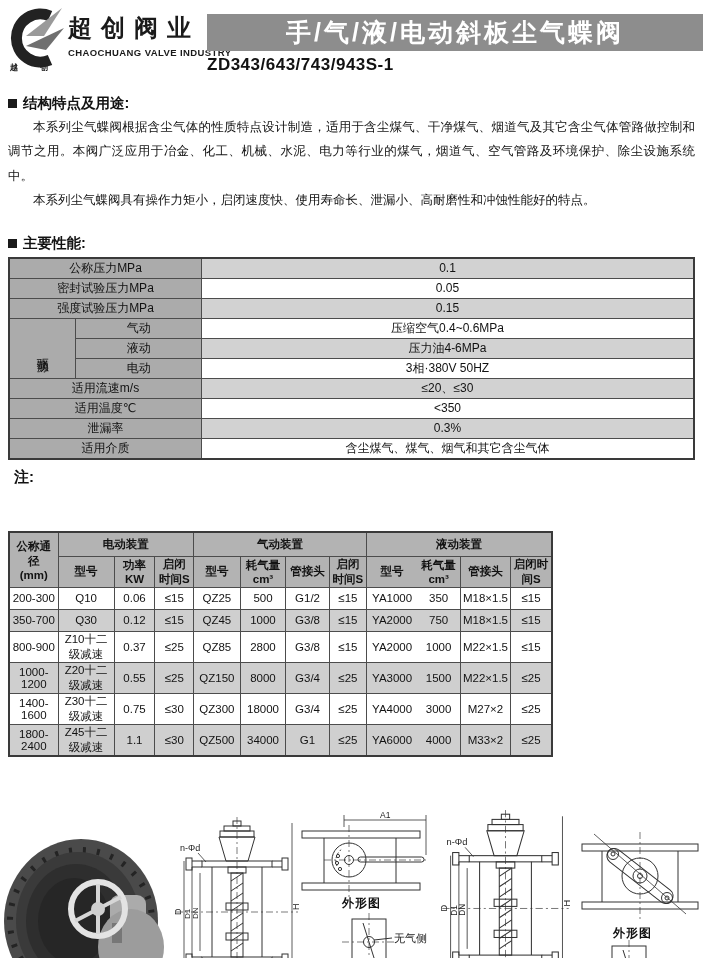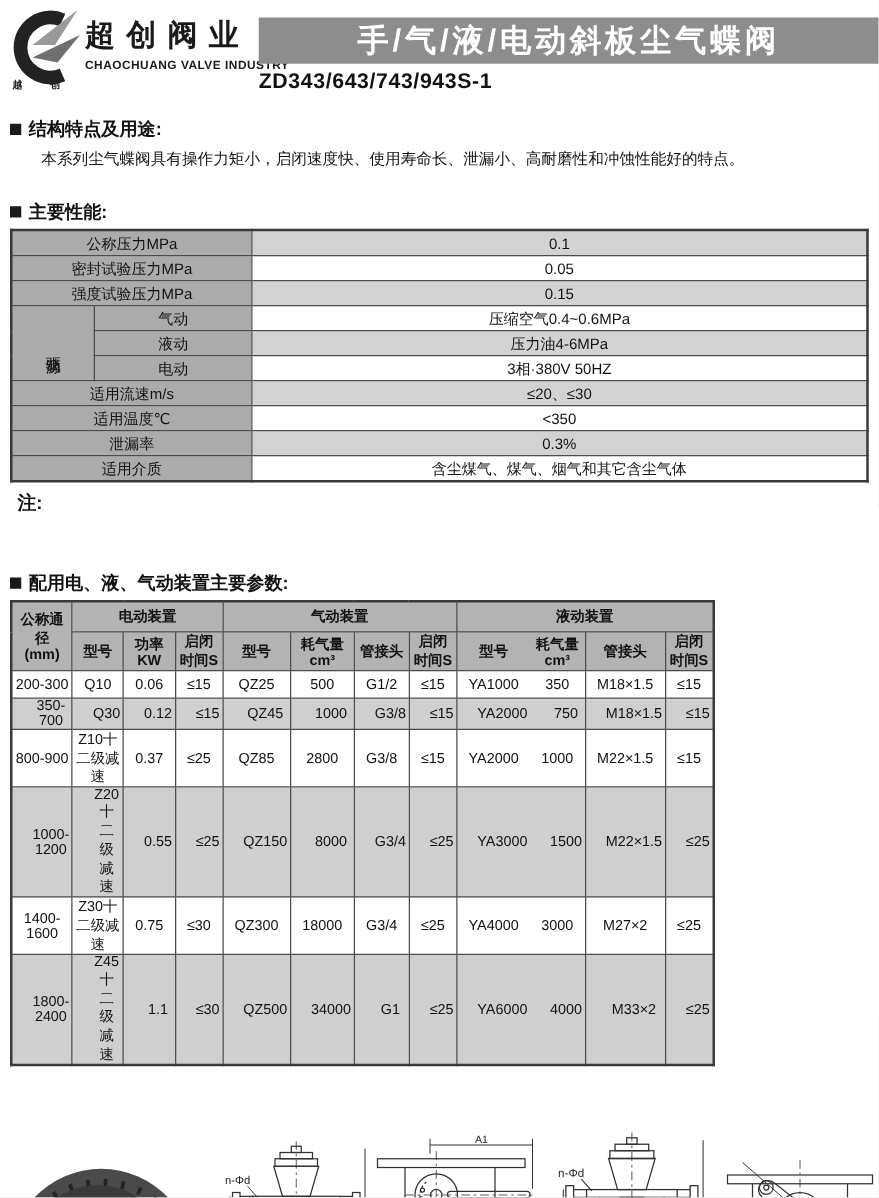--- a/index.html
+++ b/index.html
@@ -42,21 +42,21 @@
   .note .np{font-size:15px;font-weight:bold;margin-right:2px;line-height:14px;}
 
   
   .params-wrap{margin-top:47px;}
   .params{width:545px;margin:4px 0 0 8px;font-size:11.5px;border:2px solid #3a3a3a;}
   .params th,.params td{border:1px solid #4c4c4c;text-align:center;padding:0 2px;}
   .params thead th{background:#b3b3b3;font-weight:bold;}
   .params thead tr:first-child th{height:23px;}
   .params thead tr:last-child th{height:25px;}
   .params tbody td{height:21px;background:#fff;}
-  .params tbody tr.shade td{background:#cfcfcf;padding-left:16px;}
+  .params tbody tr.shade td{background:#cfcfcf;}
   .params td.nbr{border-right:none;}
   .params td.nbl{border-left:none;}
 
   
   .figs{position:relative;height:275px;margin-top:6px;}
   .figs svg{position:absolute;}
   .cap{position:absolute;font-size:13.5px;font-weight:bold;letter-spacing:1px;white-space:nowrap;}
   .svg-label{font-family:"Liberation Sans","DejaVu Sans",sans-serif;fill:#222;}
   .thin{stroke:#333;stroke-width:1;fill:none;}
   .dash{stroke:#444;stroke-width:.7;fill:none;stroke-dasharray:7 3 2 3;}
@@ -84,20 +84,21 @@
       <span>手/气/液/电动斜板尘气蝶阀</span>
     </div>
     <div class="model">ZD343/643/743/943S-1</div>
   </div>
 
   <div class="sec-h" style="margin-top:6px;">
     <span class="bullet"></span>
     <span>结构特点及用途:</span>
   </div>
   <div class="paras">
+    <p>本系列尘气蝶阀根据含尘气体的性质特点设计制造，适用于含尘煤气、干净煤气、烟道气及其它含尘气体管路做控制和调节之用。本阀广泛应用于冶金、化工、机械、水泥、电力等行业的煤气，烟道气、空气管路及环境保护、除尘设施系统中。</p>
     <p>本系列尘气蝶阀具有操作力矩小，启闭速度快、使用寿命长、泄漏小、高耐磨性和冲蚀性能好的特点。</p>
   </div>
 
   <div class="sec-h" style="margin-top:21px;">
     <span class="bullet"></span>
     <span>主要性能:</span>
   </div>
   <table class="perf">
     <colgroup>
         <col style="width:67px">
@@ -147,24 +148,20 @@
       <td class="val-b">含尘煤气、煤气、烟气和其它含尘气体</td>
     </tr>
   </tbody>
     </table>
 
   <div class="note">
     <span class="np">注:</span>
   </div>
 
   <div class="params-wrap">
-    <div class="sec-h">
-      <span class="bullet"></span>
-      <span>配用电、液、气动装置主要参数:</span>
-    </div>
     <table class="params">
       <colgroup>
         <col style="width:63px">
           <col style="width:85px">
           <col style="width:54px">
           <col style="width:53px">
         <col style="width:53px">
           <col style="width:54px">
           <col style="width:57px">
           <col style="width:50px">

